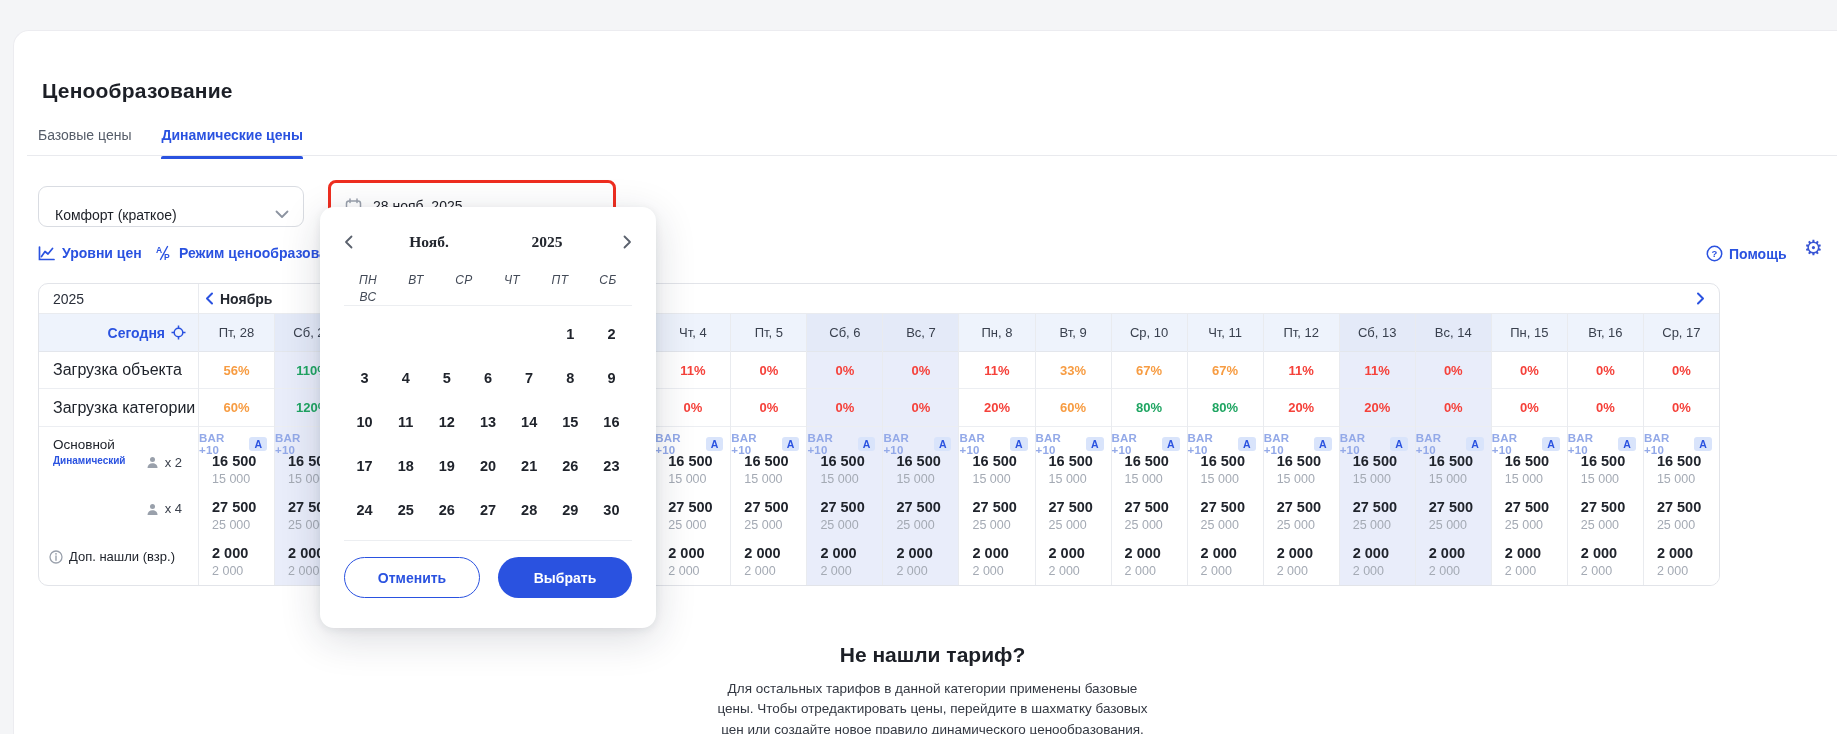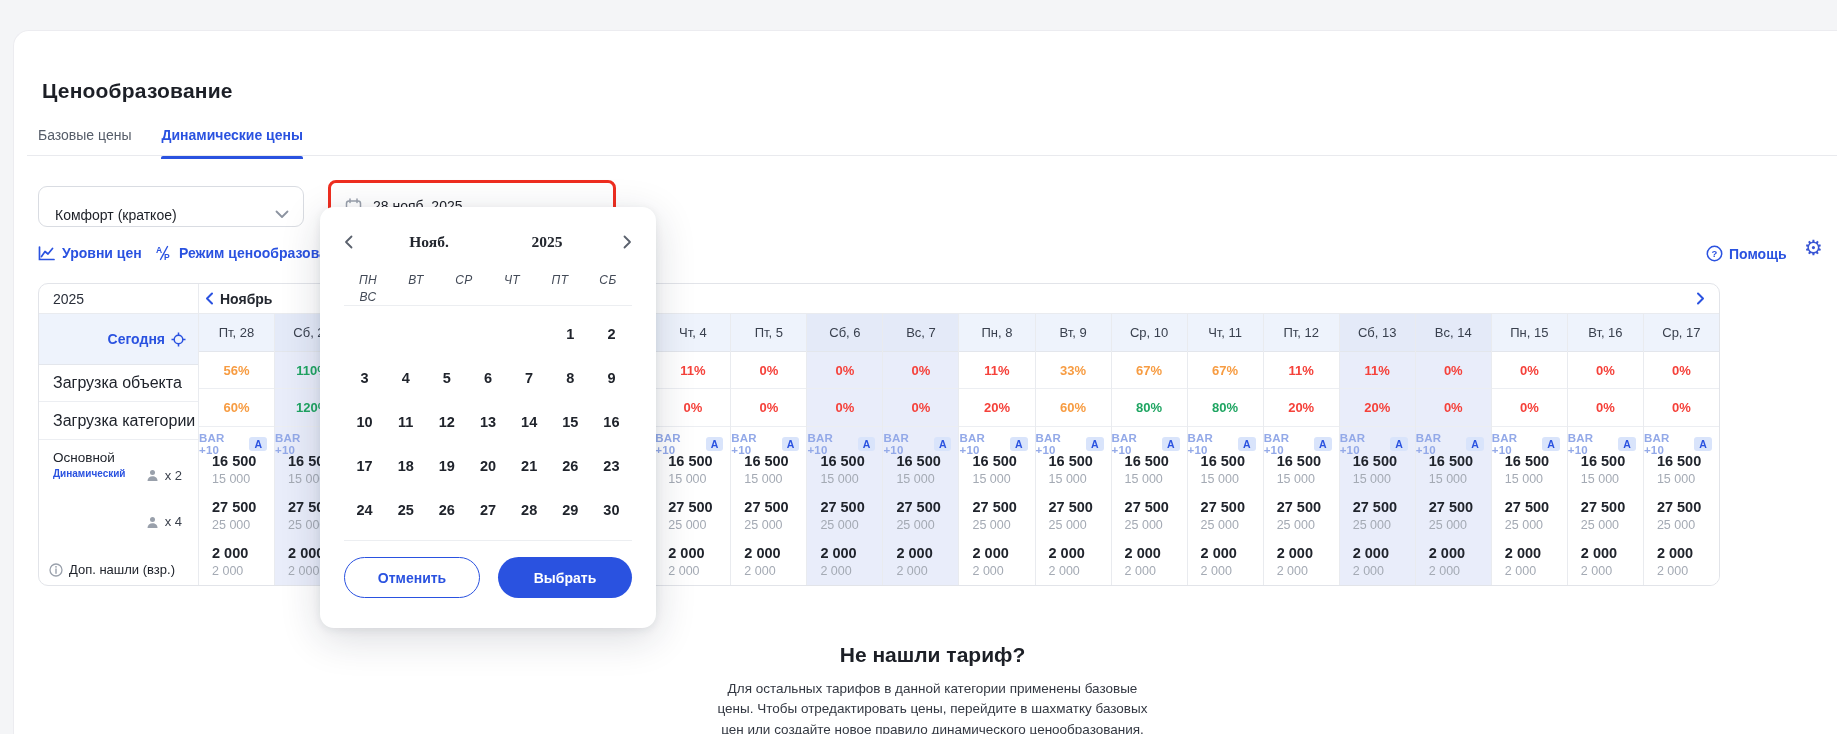--- a/index.html
+++ b/index.html
@@ -27,21 +27,21 @@
   .ptable { position:absolute; left:24px; top:252px; width:1682px; height:303px; border:1px solid #e2e4e9; border-radius:10px; background:#fff; overflow:hidden; }
   .month-row { height:30px; display:flex; border-bottom:1px solid #e9ebef; font-size:14px; align-items:center; position:relative; }
   .m-year { width:160px; padding-left:14px; color:#2a2f3a; border-right:1px solid #e9ebef; height:100%; display:flex; align-items:center; }
   .m-dates { flex:1; position:relative; height:100%; }
   .m-nav { position:absolute; left:6px; top:0; height:100%; display:flex; align-items:center; gap:6px; font-weight:600; color:#23272f; cursor:pointer; }
   .m-next { position:absolute; left:240px; top:0; height:100%; display:flex; align-items:center; font-weight:600; color:#23272f; }
   .m-fwd { position:absolute; right:14px; top:0; height:100%; display:flex; align-items:center; cursor:pointer; }
 
   .grid { display:flex; height:273px; }
   .labelcol { width:160px; flex:0 0 160px; border-right:1px solid #e9ebef; display:flex; flex-direction:column; }
-  .lc-head { height:51px; background:#eef3fc; border-bottom:1px solid #e3e6ec; display:flex; align-items:center; justify-content:flex-end; gap:6px; padding-right:12px; color:#2a52e0; font-size:14px; font-weight:600; cursor:pointer; }
+  .lc-head { height:38px; background:#eef3fc; border-bottom:1px solid #e3e6ec; display:flex; align-items:center; justify-content:flex-end; gap:6px; padding-right:12px; color:#2a52e0; font-size:14px; font-weight:600; cursor:pointer; }
   .lc-row { height:37px; border-bottom:1px solid #eceef2; display:flex; align-items:center; padding-left:14px; font-size:16px; color:#20242c; }
   .lc-row2 { height:38px; }
   .lc-tariff { position:relative; flex:1; }
   .t-name { position:absolute; left:14px; top:10px; font-size:13.5px; color:#20242c; }
   .t-type { position:absolute; left:14px; top:28px; font-size:10px; font-weight:700; color:#2a52e0; cursor:pointer; }
   .occ { position:absolute; right:16px; display:flex; align-items:center; gap:6px; font-size:13px; color:#3a404c; }
   .occ1 { top:28px; } .occ2 { top:74px;align-items:flex-end; }
   .extra-label { position:absolute; left:10px; top:122px; display:flex; align-items:center; gap:6px; font-size:13px; color:#20242c; }
 
   .cols { flex:1; display:flex; }

